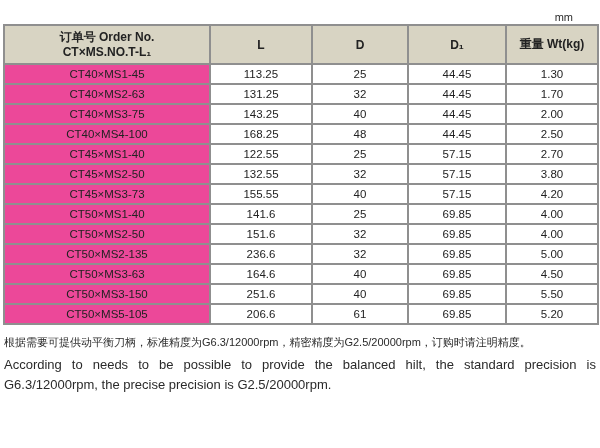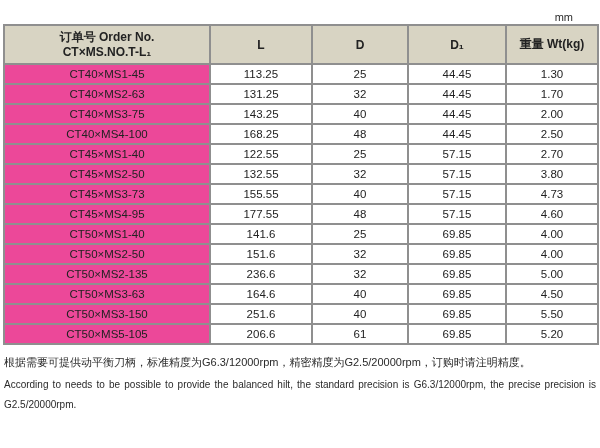--- a/index.html
+++ b/index.html
@@ -63,21 +63,21 @@
     margin-top: 9px;
     padding: 0 1px;
   }
   .note-zh {
     font-size: 11px;
     line-height: 17px;
     color: #2a2a2a;
     margin-bottom: 4px;
   }
   .note-en {
-    font-size: 10px;
+    font-size: 13px;
     line-height: 20px;
     color: #2a2a2a;
     text-align: justify;
   }
 </style>
 </head>
 <body>
 
 <div class="page">
 
@@ -150,30 +150,23 @@
       <td>32</td>
       <td>57.15</td>
       <td>3.80</td>
     </tr>
 
     <tr>
       <td class="order-cell">CT45×MS3-73</td>
       <td>155.55</td>
       <td>40</td>
       <td>57.15</td>
-      <td>4.73</td>
-    </tr>
-
-    <tr>
-      <td class="order-cell">CT45×MS4-95</td>
-      <td>177.55</td>
-      <td>48</td>
-      <td>57.15</td>
-      <td>4.60</td>
-    </tr>
+      <td>4.20</td>
+    </tr>
+
 
 
     <tr>
       <td class="order-cell">CT50×MS1-40</td>
       <td>141.6</td>
       <td>25</td>
       <td>69.85</td>
       <td>4.00</td>
     </tr>
 

